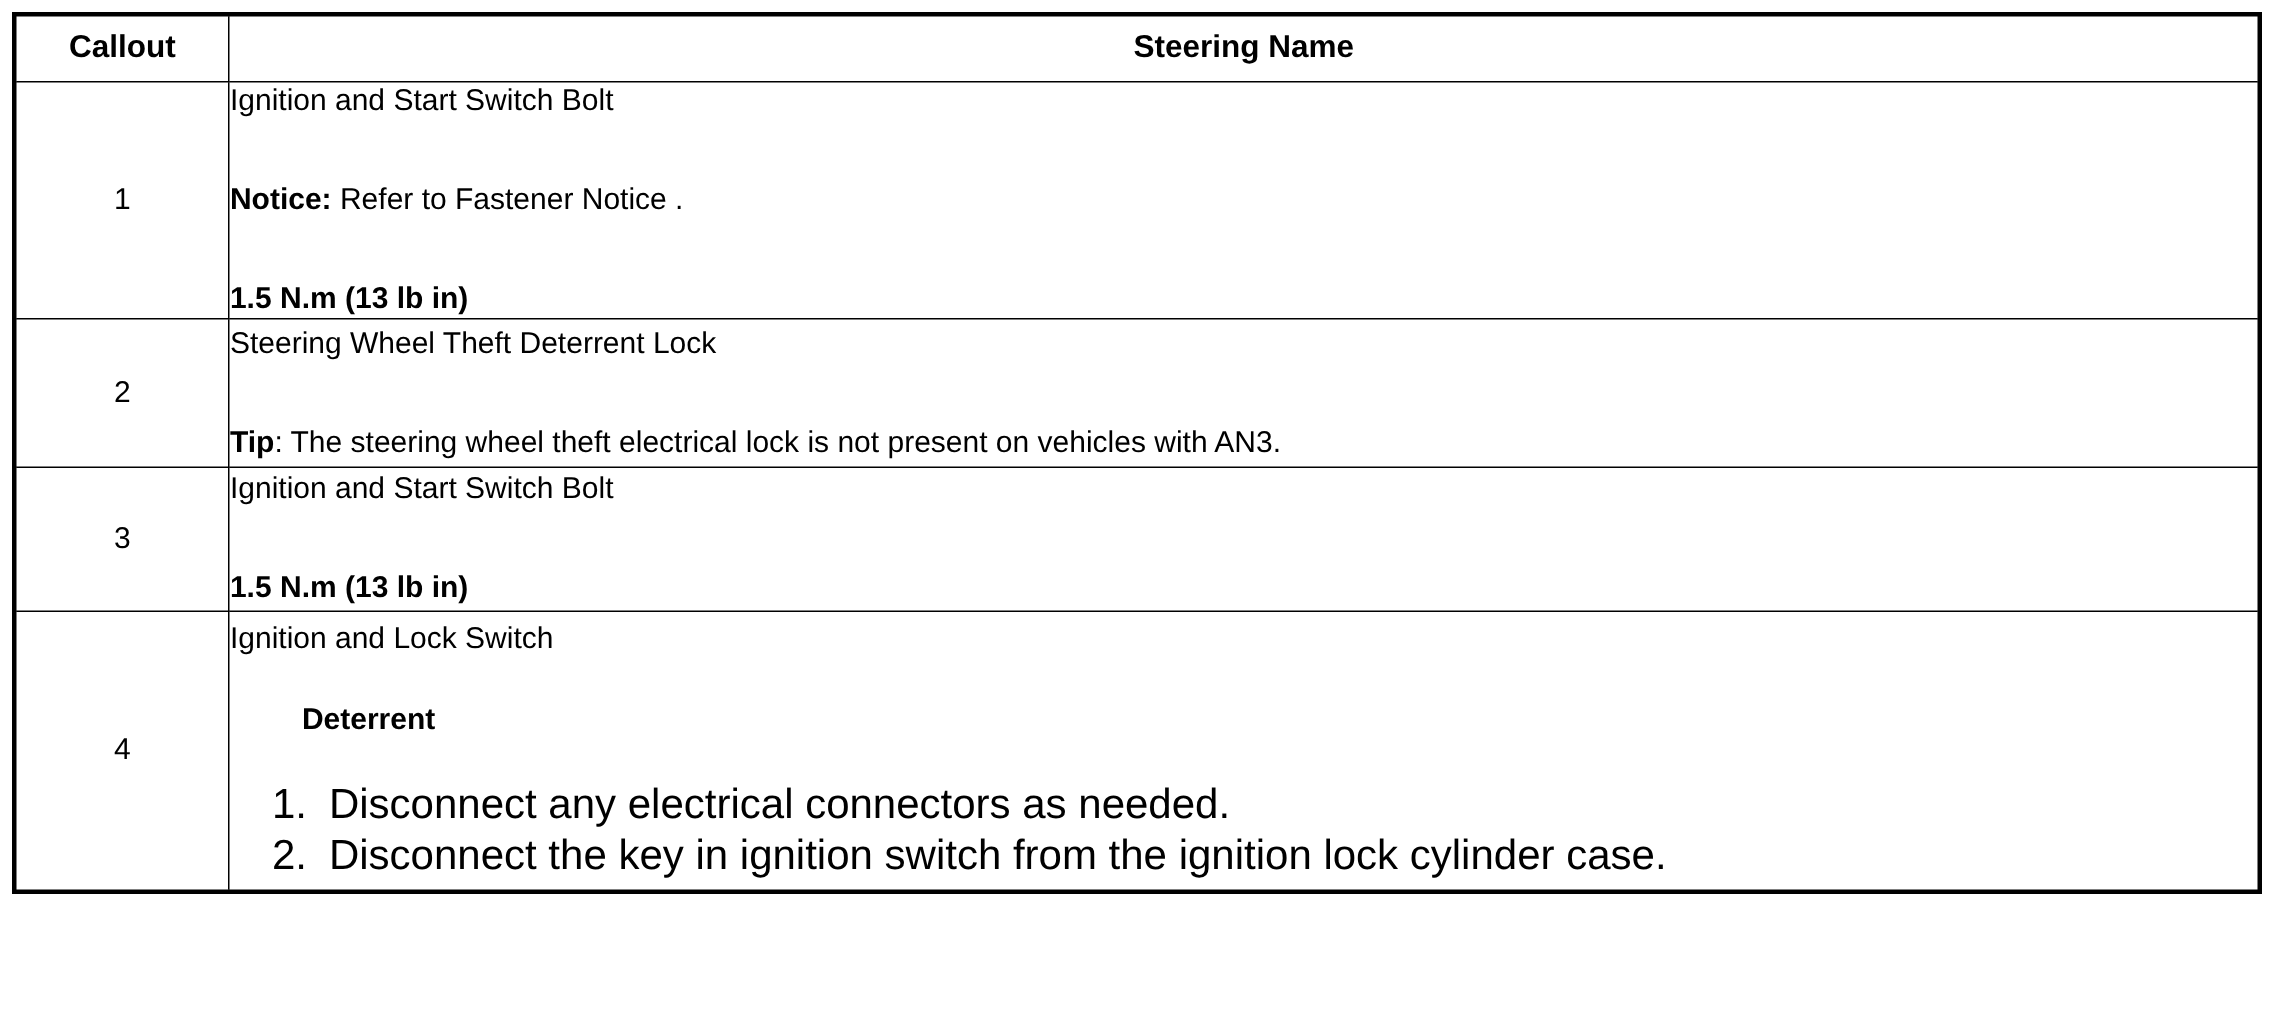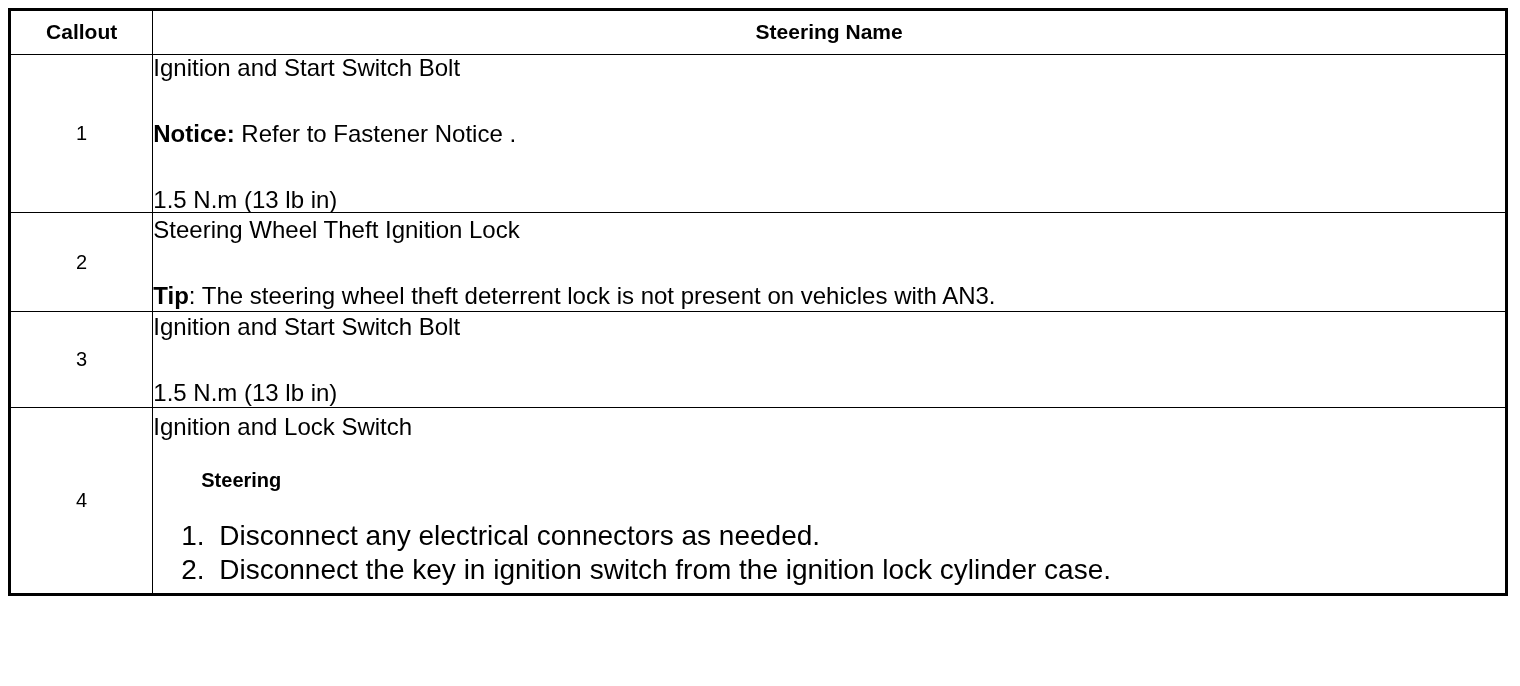--- a/index.html
+++ b/index.html
@@ -92,27 +92,27 @@
   
   td.comp-cell {
     padding: 12px 8px 12px 8px;
     vertical-align: top;
     font-size: 20px;
     line-height: 24px;
     font-stretch: condensed;
   }
   td.comp-cell .line {
     margin: 0;
-    font-size: 24px;
+    font-size: 20px;
     line-height: 25px;
     font-stretch: condensed;
     white-space: nowrap;
   }
   td.comp-cell .line + .line { margin-top: 41px; }
-  .torque { font-weight: normal; }
+  .torque { font-weight: bold; }
   .note-label { font-weight: bold; }
 
   
   .proc-heading {
     font-weight: bold;
     font-size: 20px;
     line-height: 25px;
     margin: 29px 0 0 48px;
     font-stretch: condensed;
   }
@@ -169,38 +169,38 @@
         <td class="comp-cell">
           <p class="line">Ignition and Start Switch Bolt</p>
           <p class="line"><span class="note-label">Notice:</span><span> Refer to Fastener Notice .</span></p>
           <p class="line torque">1.5 N.m (13 lb in)</p>
         </td>
       </tr>
 
       <tr class="row-2">
         <td class="callout-num">2</td>
         <td class="comp-cell">
-          <p class="line">Steering Wheel Theft Ignition Lock</p>
-          <p class="line"><span class="note-label">Tip</span><span>: The steering wheel theft deterrent lock is not present on vehicles with AN3.</span></p>
+          <p class="line">Steering Wheel Theft Deterrent Lock</p>
+          <p class="line"><span class="note-label">Tip</span><span>: The steering wheel theft electrical lock is not present on vehicles with AN3.</span></p>
         </td>
       </tr>
 
       <tr class="row-3">
         <td class="callout-num">3</td>
         <td class="comp-cell">
           <p class="line">Ignition and Start Switch Bolt</p>
           <p class="line torque">1.5 N.m (13 lb in)</p>
         </td>
       </tr>
 
       <tr class="row-4">
         <td class="callout-num">4</td>
         <td class="comp-cell">
           <p class="line">Ignition and Lock Switch</p>
-          <p class="proc-heading">Steering</p>
+          <p class="proc-heading">Deterrent</p>
           <ol class="proc-list">
             <li>Disconnect any electrical connectors as needed.</li>
             <li>Disconnect the key in ignition switch from the ignition lock cylinder case.</li>
           </ol>
         </td>
       </tr>
 
     </tbody>
   </table>
 

